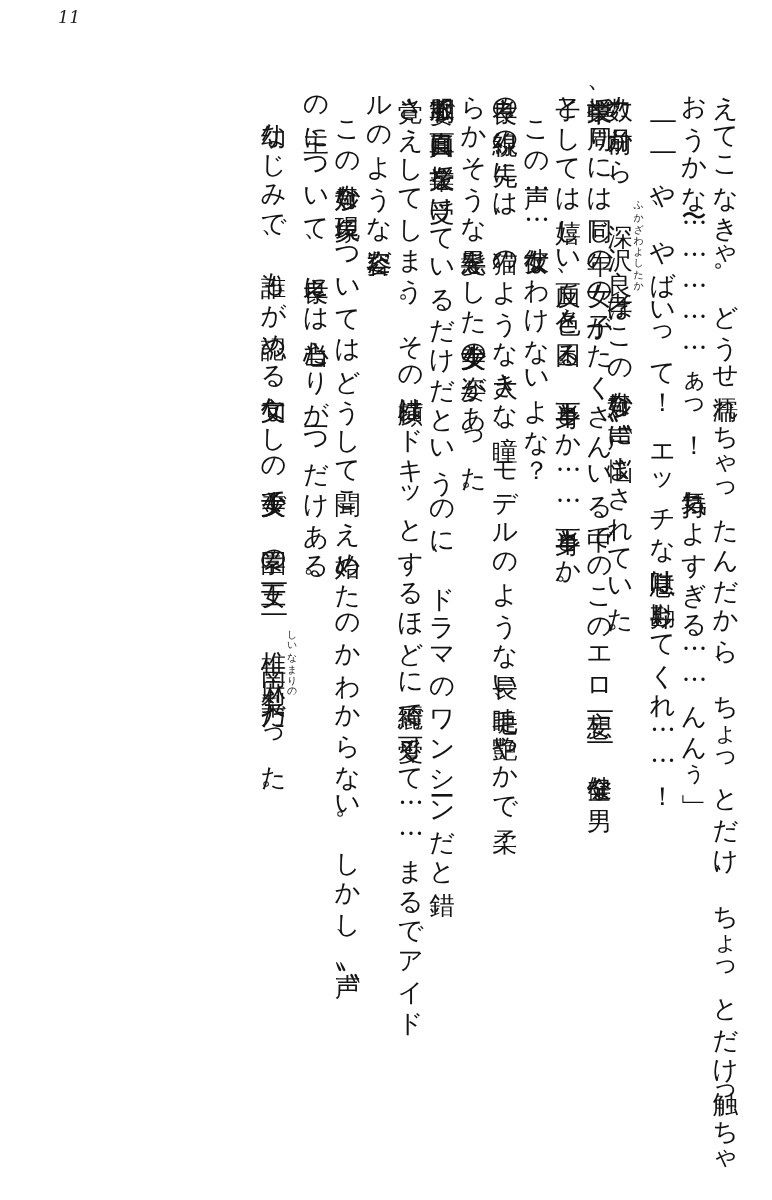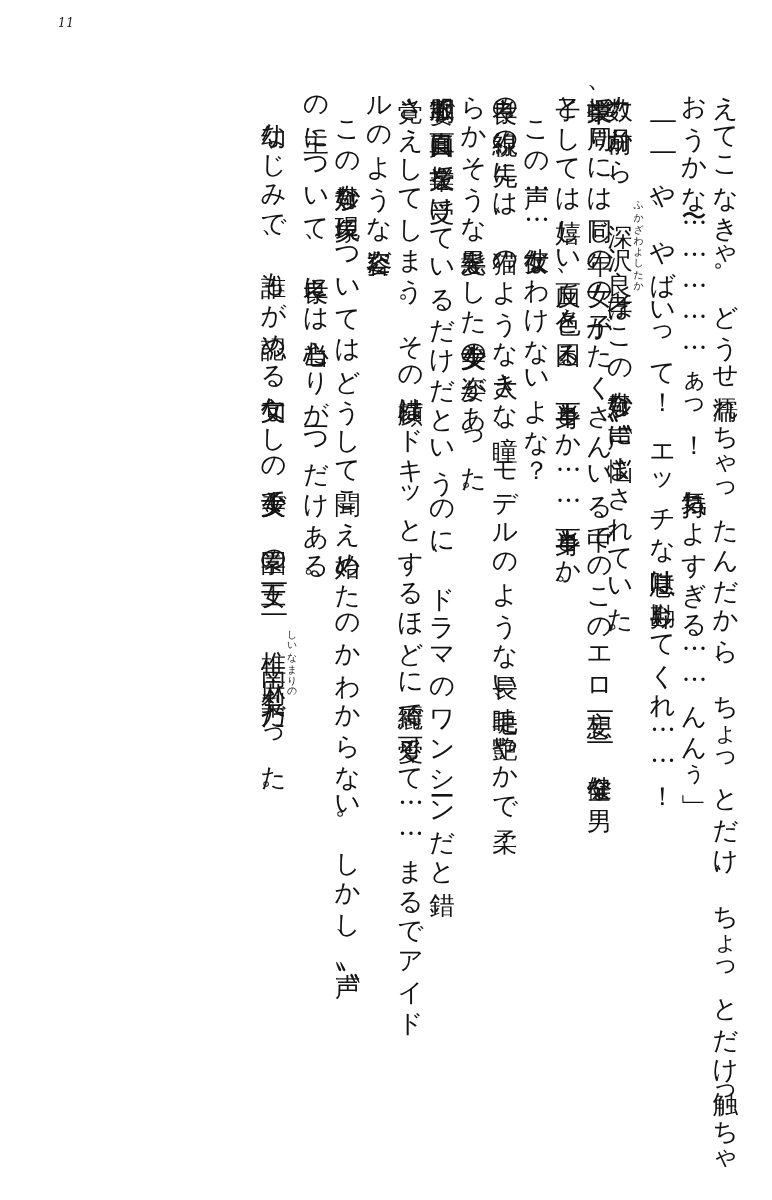--- a/index.html
+++ b/index.html
@@ -21,24 +21,24 @@
     left: 0;
     top: 0;
     width: 772px;
     height: 1200px;
     background: #ffffff;
   }
 
   .page-number {
     position: absolute;
     left: 58px;
-    top: 16px;
+    top: 7px;
     font-family: "DejaVu Serif", "Liberation Serif", serif;
     font-style: italic;
-    font-size: 12px;
+    font-size: 17px;
     color: #1a1a1a;
     letter-spacing: 0.5px;
   }
 
   
   .textblock {
     position: absolute;
     top: 78px;
     right: 34px;
     width: 672px;

